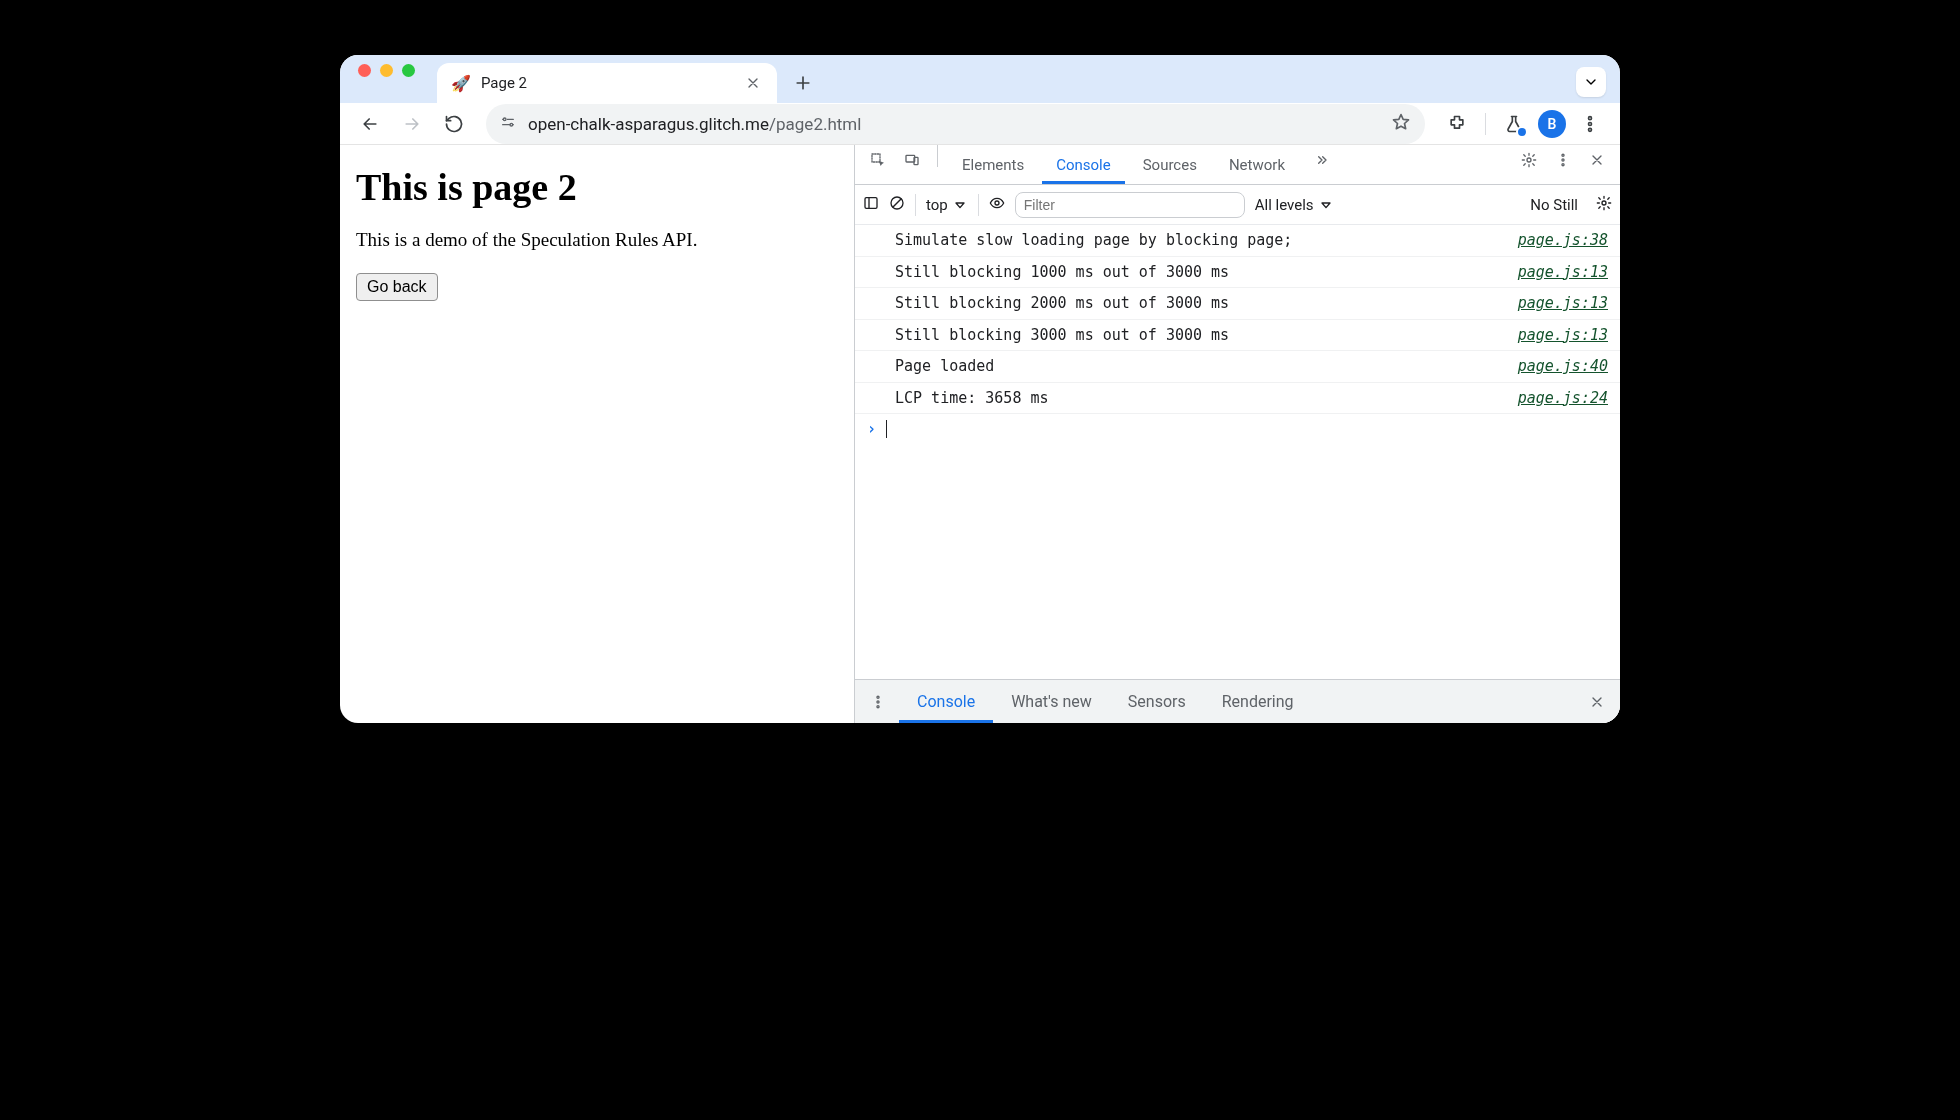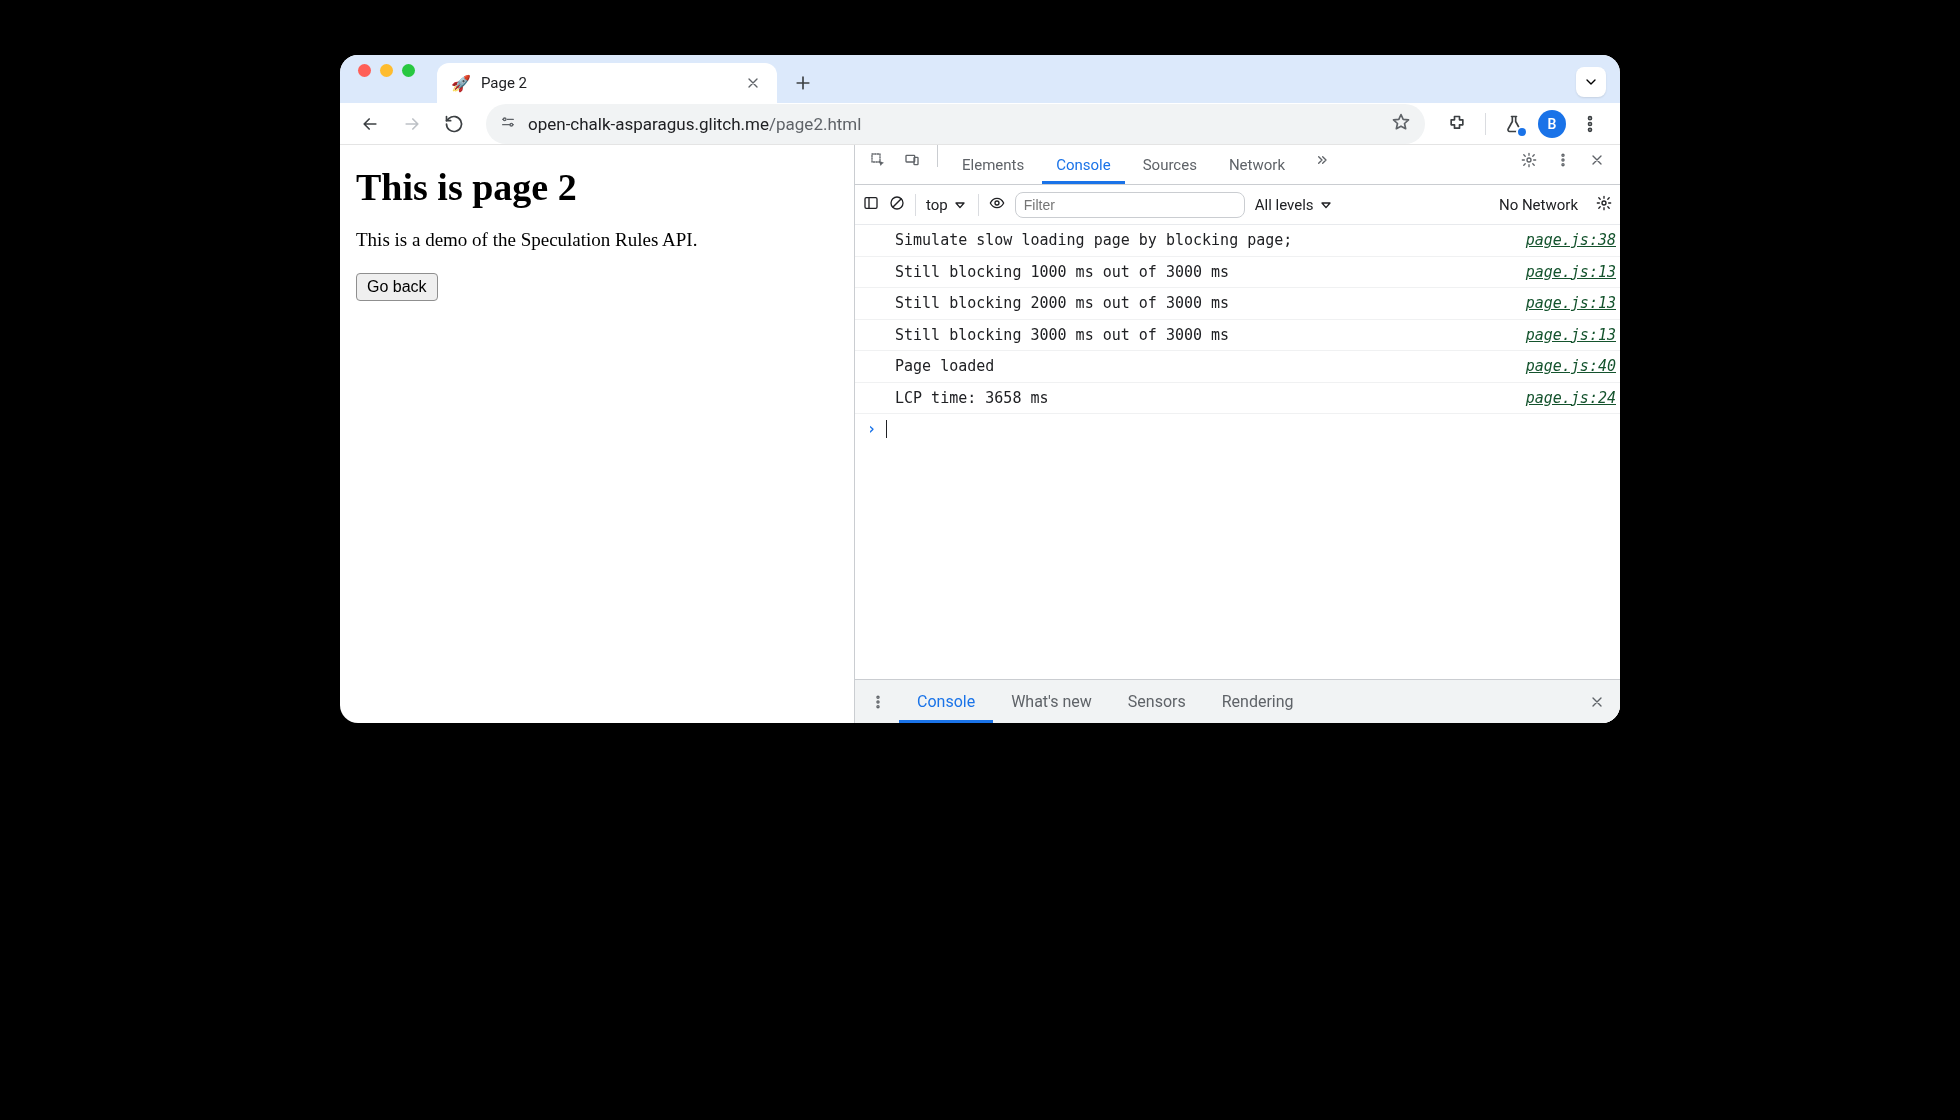--- a/index.html
+++ b/index.html
@@ -232,21 +232,21 @@
 
   .dt-console {
     flex:1;
     overflow:auto;
     font-family: ui-monospace, Menlo, Consolas, monospace;
     font-size:15px;
   }
   .log-row {
     display:flex;
     border-bottom:1px solid #f0f1f2;
-    padding: 4px 4px 4px 40px;
+    padding: 4px 12px 4px 40px;
     line-height:1.5;
   }
   .log-row .msg { flex:1; color:#202124; white-space:pre; }
   .log-row .src { color:#14532d; text-decoration:underline; margin-left:0;font-style:italic; }
   .prompt-row {
     display:flex;
     align-items:center;
     padding: 6px 12px;
     gap:10px;
   }
@@ -465,21 +465,21 @@
                 <circle cx="12" cy="12" r="3"></circle>
               </svg>
         </div>
         <input class="dt-filter" placeholder="Filter" style="">
         <div class="levels">
           <span>All levels</span>
           <svg class="ic16" viewBox="0 0 24 24" fill="currentColor" stroke="none">
                 <path d="M6 9h12l-6 7z"></path>
               </svg>
         </div>
-        <div class="issues">No Network</div>
+        <div class="issues">No Still</div>
         <div class="icon-btn">
           <svg class="ic16" viewBox="0 0 24 24">
                 <circle cx="12" cy="12" r="3"></circle>
                 <path d="M12 2v3M12 19v3M4.2 4.2l2.1 2.1M17.7 17.7l2.1 2.1M2 12h3M19 12h3M4.2 19.8l2.1-2.1M17.7 6.3l2.1-2.1"></path>
               </svg>
         </div>
       </div>
 
       <div class="dt-console" id="console-body">
 

